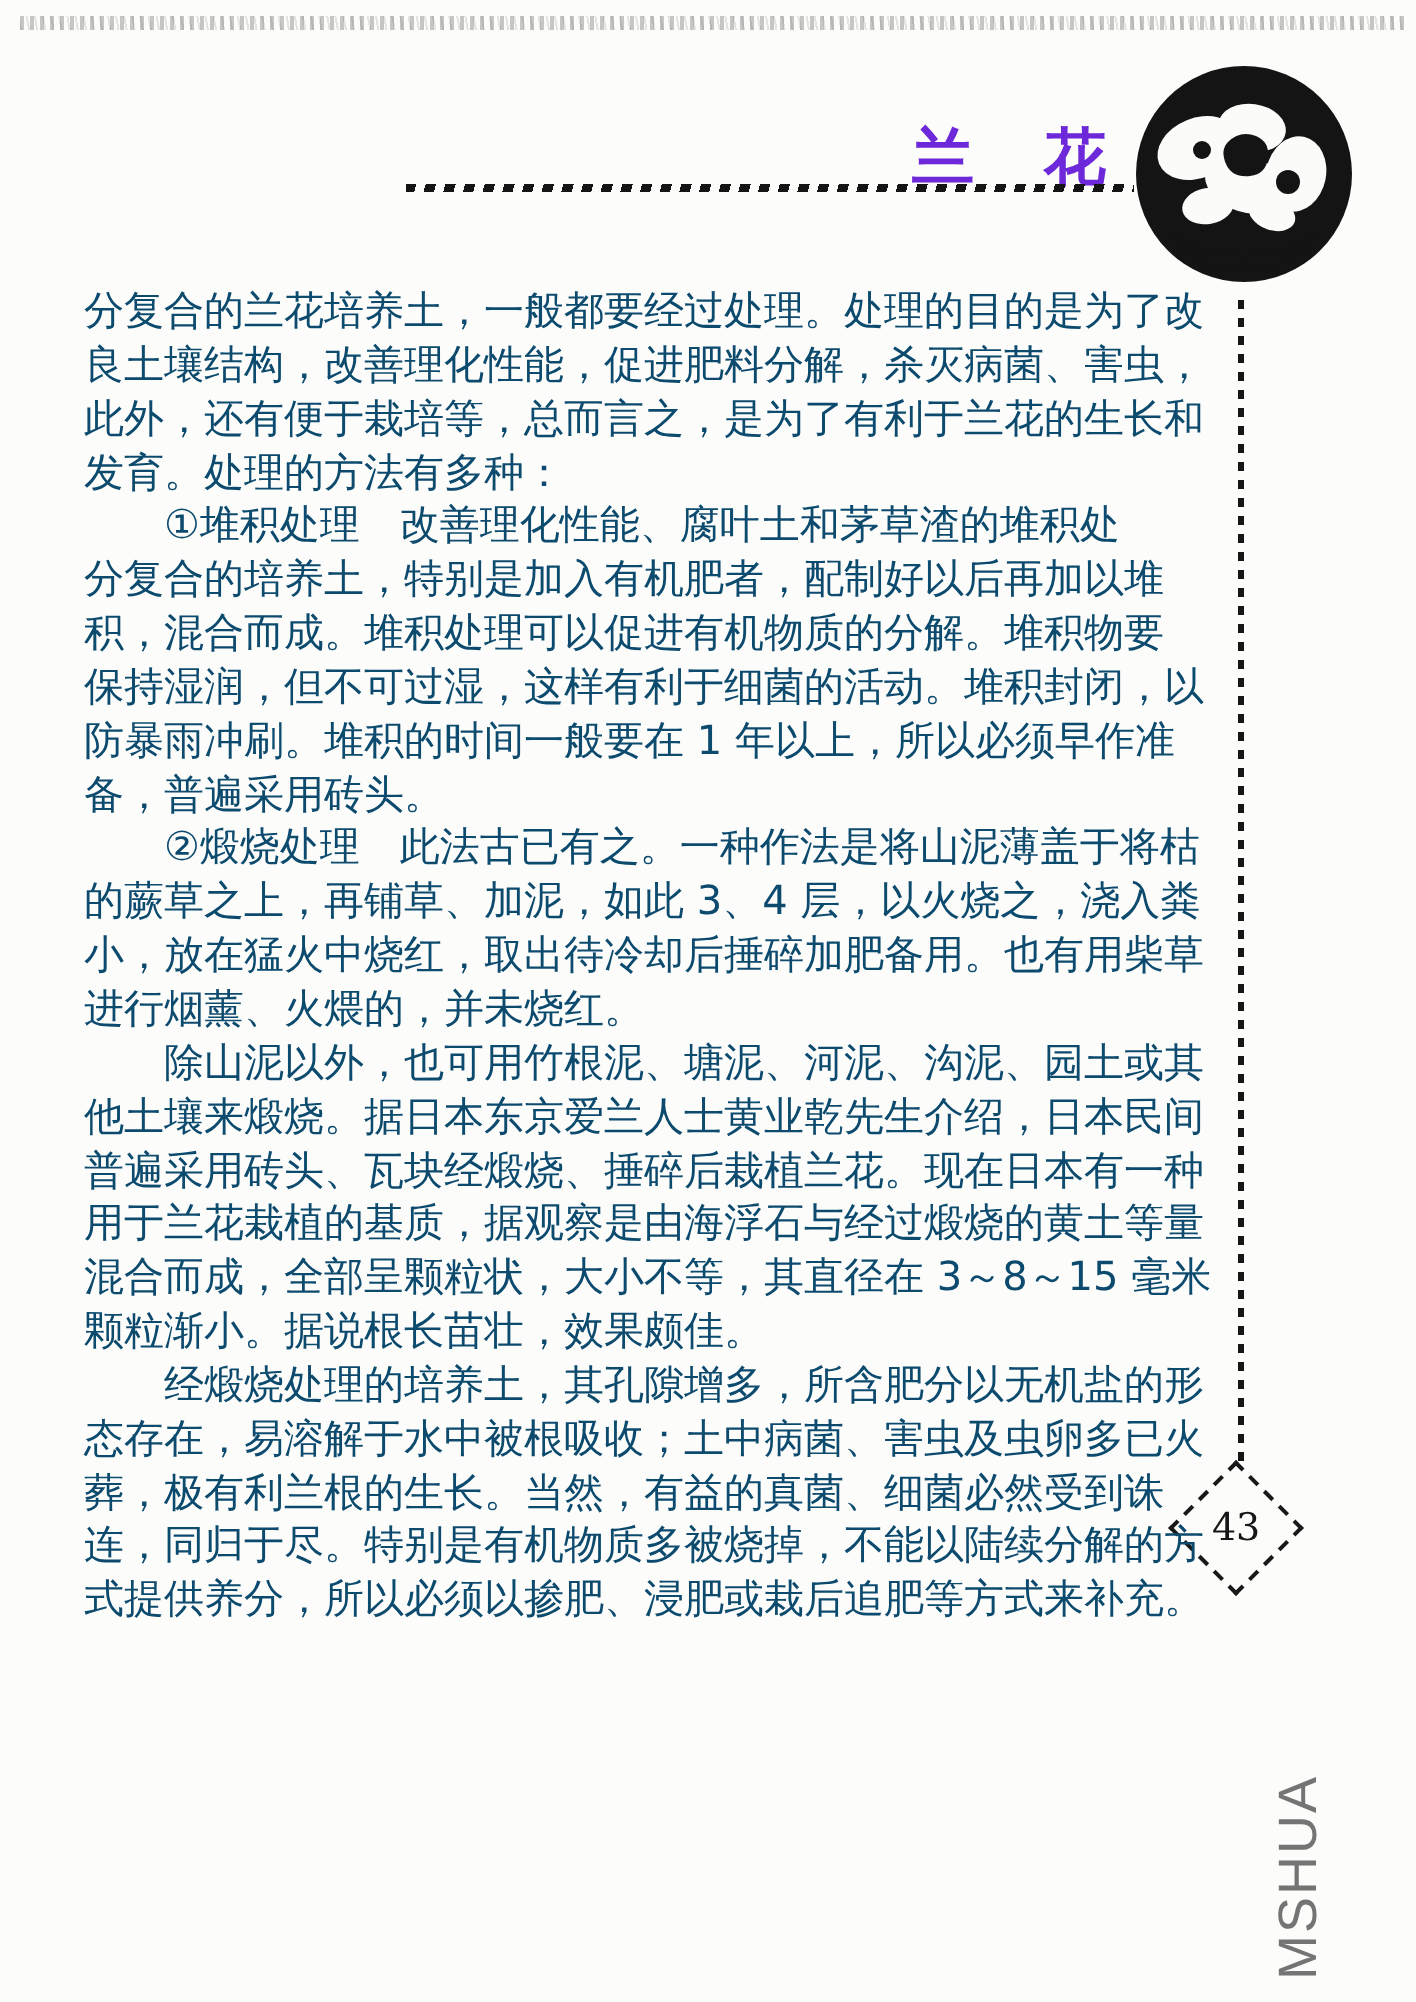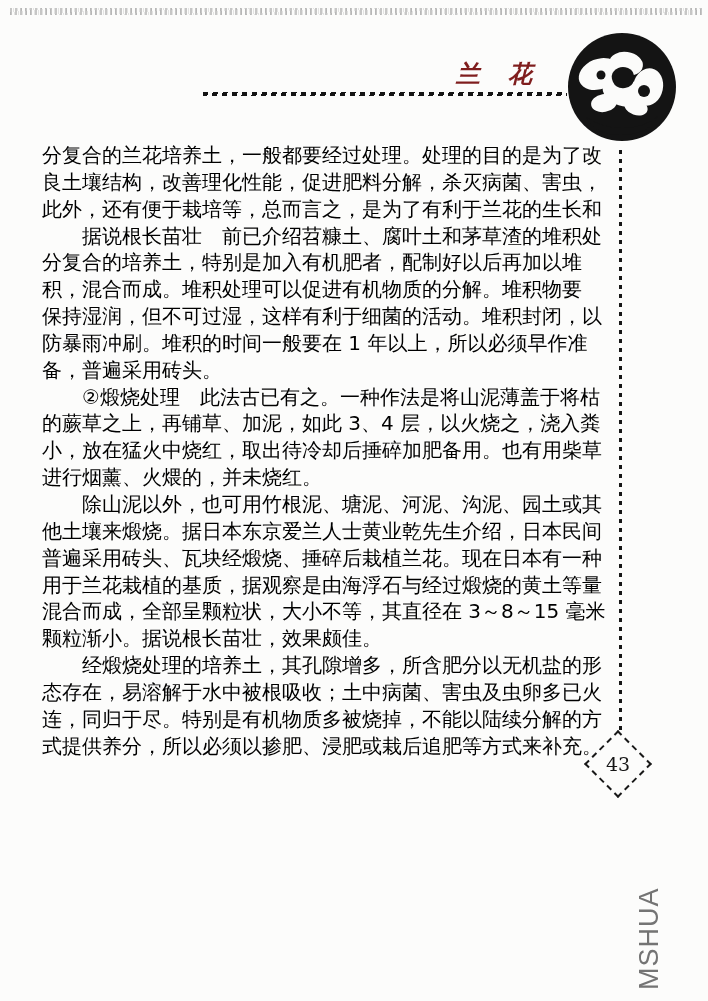--- a/index.html
+++ b/index.html
@@ -15,22 +15,22 @@
   }
   
   .scan-band{
     position:absolute;left:10px;top:8px;width:692px;height:7px;
     background:repeating-linear-gradient(90deg, rgba(110,110,110,.38) 0 2px, transparent 2px 5px),
                repeating-linear-gradient(80deg, rgba(140,140,140,.22) 0 1px, transparent 1px 4px);
   }
   
   .chapter-title{
     position:absolute;left:456px;top:58px;width:120px;
-    font-family:"DejaVu Serif",serif;font-style:italic;
-    font-size:24px;font-weight:bold;color:#7f1d1d;
+    font-family:"DejaVu Serif",serif;
+    font-size:31px;font-weight:bold;color:#6d28d9;
     letter-spacing:2px;white-space:nowrap;
   }
   .header-rule{
     position:absolute;left:203px;top:92px;width:364px;height:4px;
     background:repeating-linear-gradient(105deg,#141414 0 5px,transparent 5px 9.5px);
   }
   
   .ornament{position:absolute;left:566px;top:31px;width:112px;height:112px;}
   
   .side-rule{
@@ -44,21 +44,21 @@
     display:flex;align-items:center;justify-content:center;
     background:#fcfcfb;
   }
   .folio-number{
     transform:rotate(-45deg);
     font-family:"DejaVu Serif",serif;font-size:19px;color:#161616;
   }
   
   .body-text{
     position:absolute;left:42px;top:142px;width:580px;
-    font-size:20px;line-height:26.85px;color:#000000;
+    font-size:20px;line-height:26.85px;color:#0c4a6e;
   }
   .bodyline{white-space:nowrap;letter-spacing:0px;}
   
   .watermark{
     position:absolute;left:666px;top:956px;width:112px;height:34px;
     transform:rotate(-90deg);transform-origin:0 100%;
     font-family:"Liberation Sans","DejaVu Sans",sans-serif;
     font-size:27px;color:#747474;letter-spacing:1px;
     line-height:34px;
   }
@@ -98,23 +98,24 @@
 
   <div class="folio-diamond">
     <span class="folio-number">43</span>
   </div>
 
   <div class="body-text">
       <div class="para">
         <div class="bodyline">分复合的兰花培养土，一般都要经过处理。处理的目的是为了改</div>
         <div class="bodyline">良土壤结构，改善理化性能，促进肥料分解，杀灭病菌、害虫，</div>
         <div class="bodyline">此外，还有便于栽培等，总而言之，是为了有利于兰花的生长和</div>
+        <div class="bodyline">发育。处理的方法有多种：</div>
       </div>
       <div class="para">
-        <div class="bodyline">　　据说根长苗壮　前已介绍苕糠土、腐叶土和茅草渣的堆积处</div>
+        <div class="bodyline">　　①堆积处理　改善理化性能、腐叶土和茅草渣的堆积处</div>
         <div class="bodyline">分复合的培养土，特别是加入有机肥者，配制好以后再加以堆</div>
         <div class="bodyline">积，混合而成。堆积处理可以促进有机物质的分解。堆积物要</div>
         <div class="bodyline">保持湿润，但不可过湿，这样有利于细菌的活动。堆积封闭，以</div>
         <div class="bodyline">防暴雨冲刷。堆积的时间一般要在 1 年以上，所以必须早作准</div>
         <div class="bodyline">备，普遍采用砖头。</div>
       </div>
       <div class="para">
         <div class="bodyline">　　②煅烧处理　此法古已有之。一种作法是将山泥薄盖于将枯</div>
         <div class="bodyline">的蕨草之上，再铺草、加泥，如此 3、4 层，以火烧之，浇入粪</div>
         <div class="bodyline">小，放在猛火中烧红，取出待冷却后捶碎加肥备用。也有用柴草</div>
@@ -124,20 +125,21 @@
         <div class="bodyline">　　除山泥以外，也可用竹根泥、塘泥、河泥、沟泥、园土或其</div>
         <div class="bodyline">他土壤来煅烧。据日本东京爱兰人士黄业乾先生介绍，日本民间</div>
         <div class="bodyline">普遍采用砖头、瓦块经煅烧、捶碎后栽植兰花。现在日本有一种</div>
         <div class="bodyline">用于兰花栽植的基质，据观察是由海浮石与经过煅烧的黄土等量</div>
         <div class="bodyline">混合而成，全部呈颗粒状，大小不等，其直径在 3～8～15 毫米</div>
         <div class="bodyline">颗粒渐小。据说根长苗壮，效果颇佳。</div>
       </div>
       <div class="para">
         <div class="bodyline">　　经煅烧处理的培养土，其孔隙增多，所含肥分以无机盐的形</div>
         <div class="bodyline">态存在，易溶解于水中被根吸收；土中病菌、害虫及虫卵多已火</div>
+        <div class="bodyline">葬，极有利兰根的生长。当然，有益的真菌、细菌必然受到诛</div>
         <div class="bodyline">连，同归于尽。特别是有机物质多被烧掉，不能以陆续分解的方</div>
         <div class="bodyline">式提供养分，所以必须以掺肥、浸肥或栽后追肥等方式来补充。</div>
       </div>
     </div>
 
   <div class="watermark">MSHUA</div>
 
 </div>
 
 </body></html>

